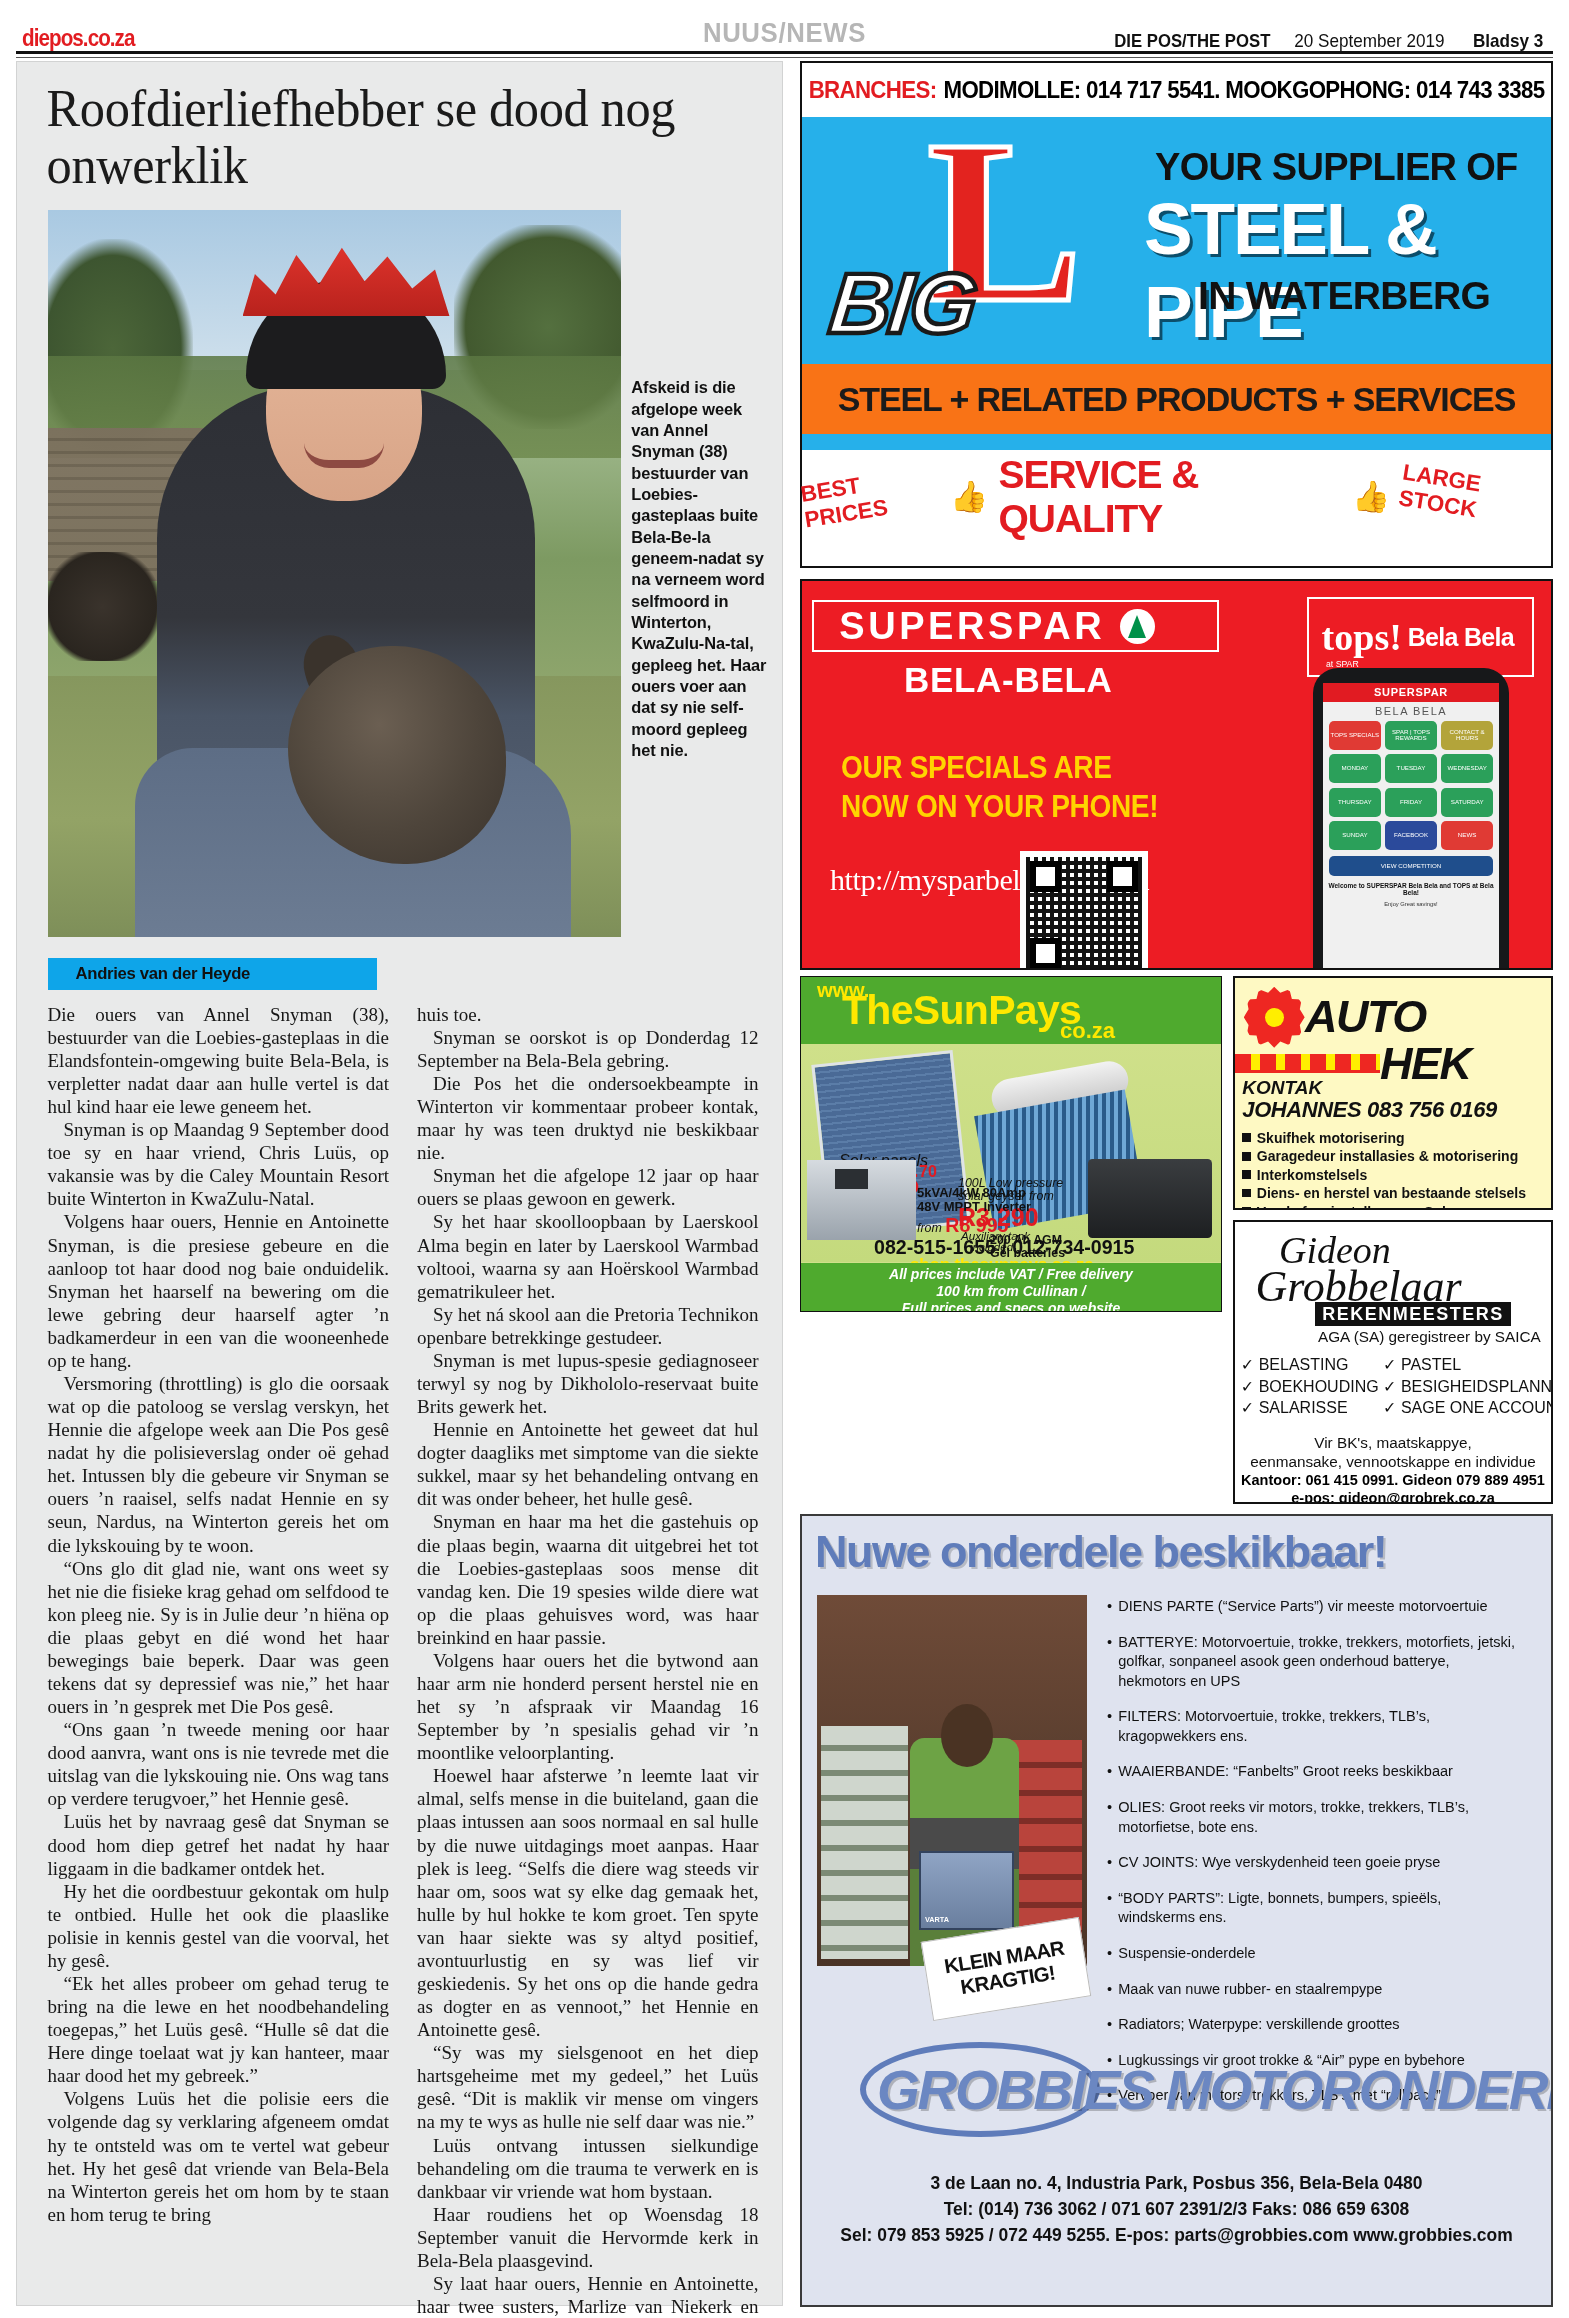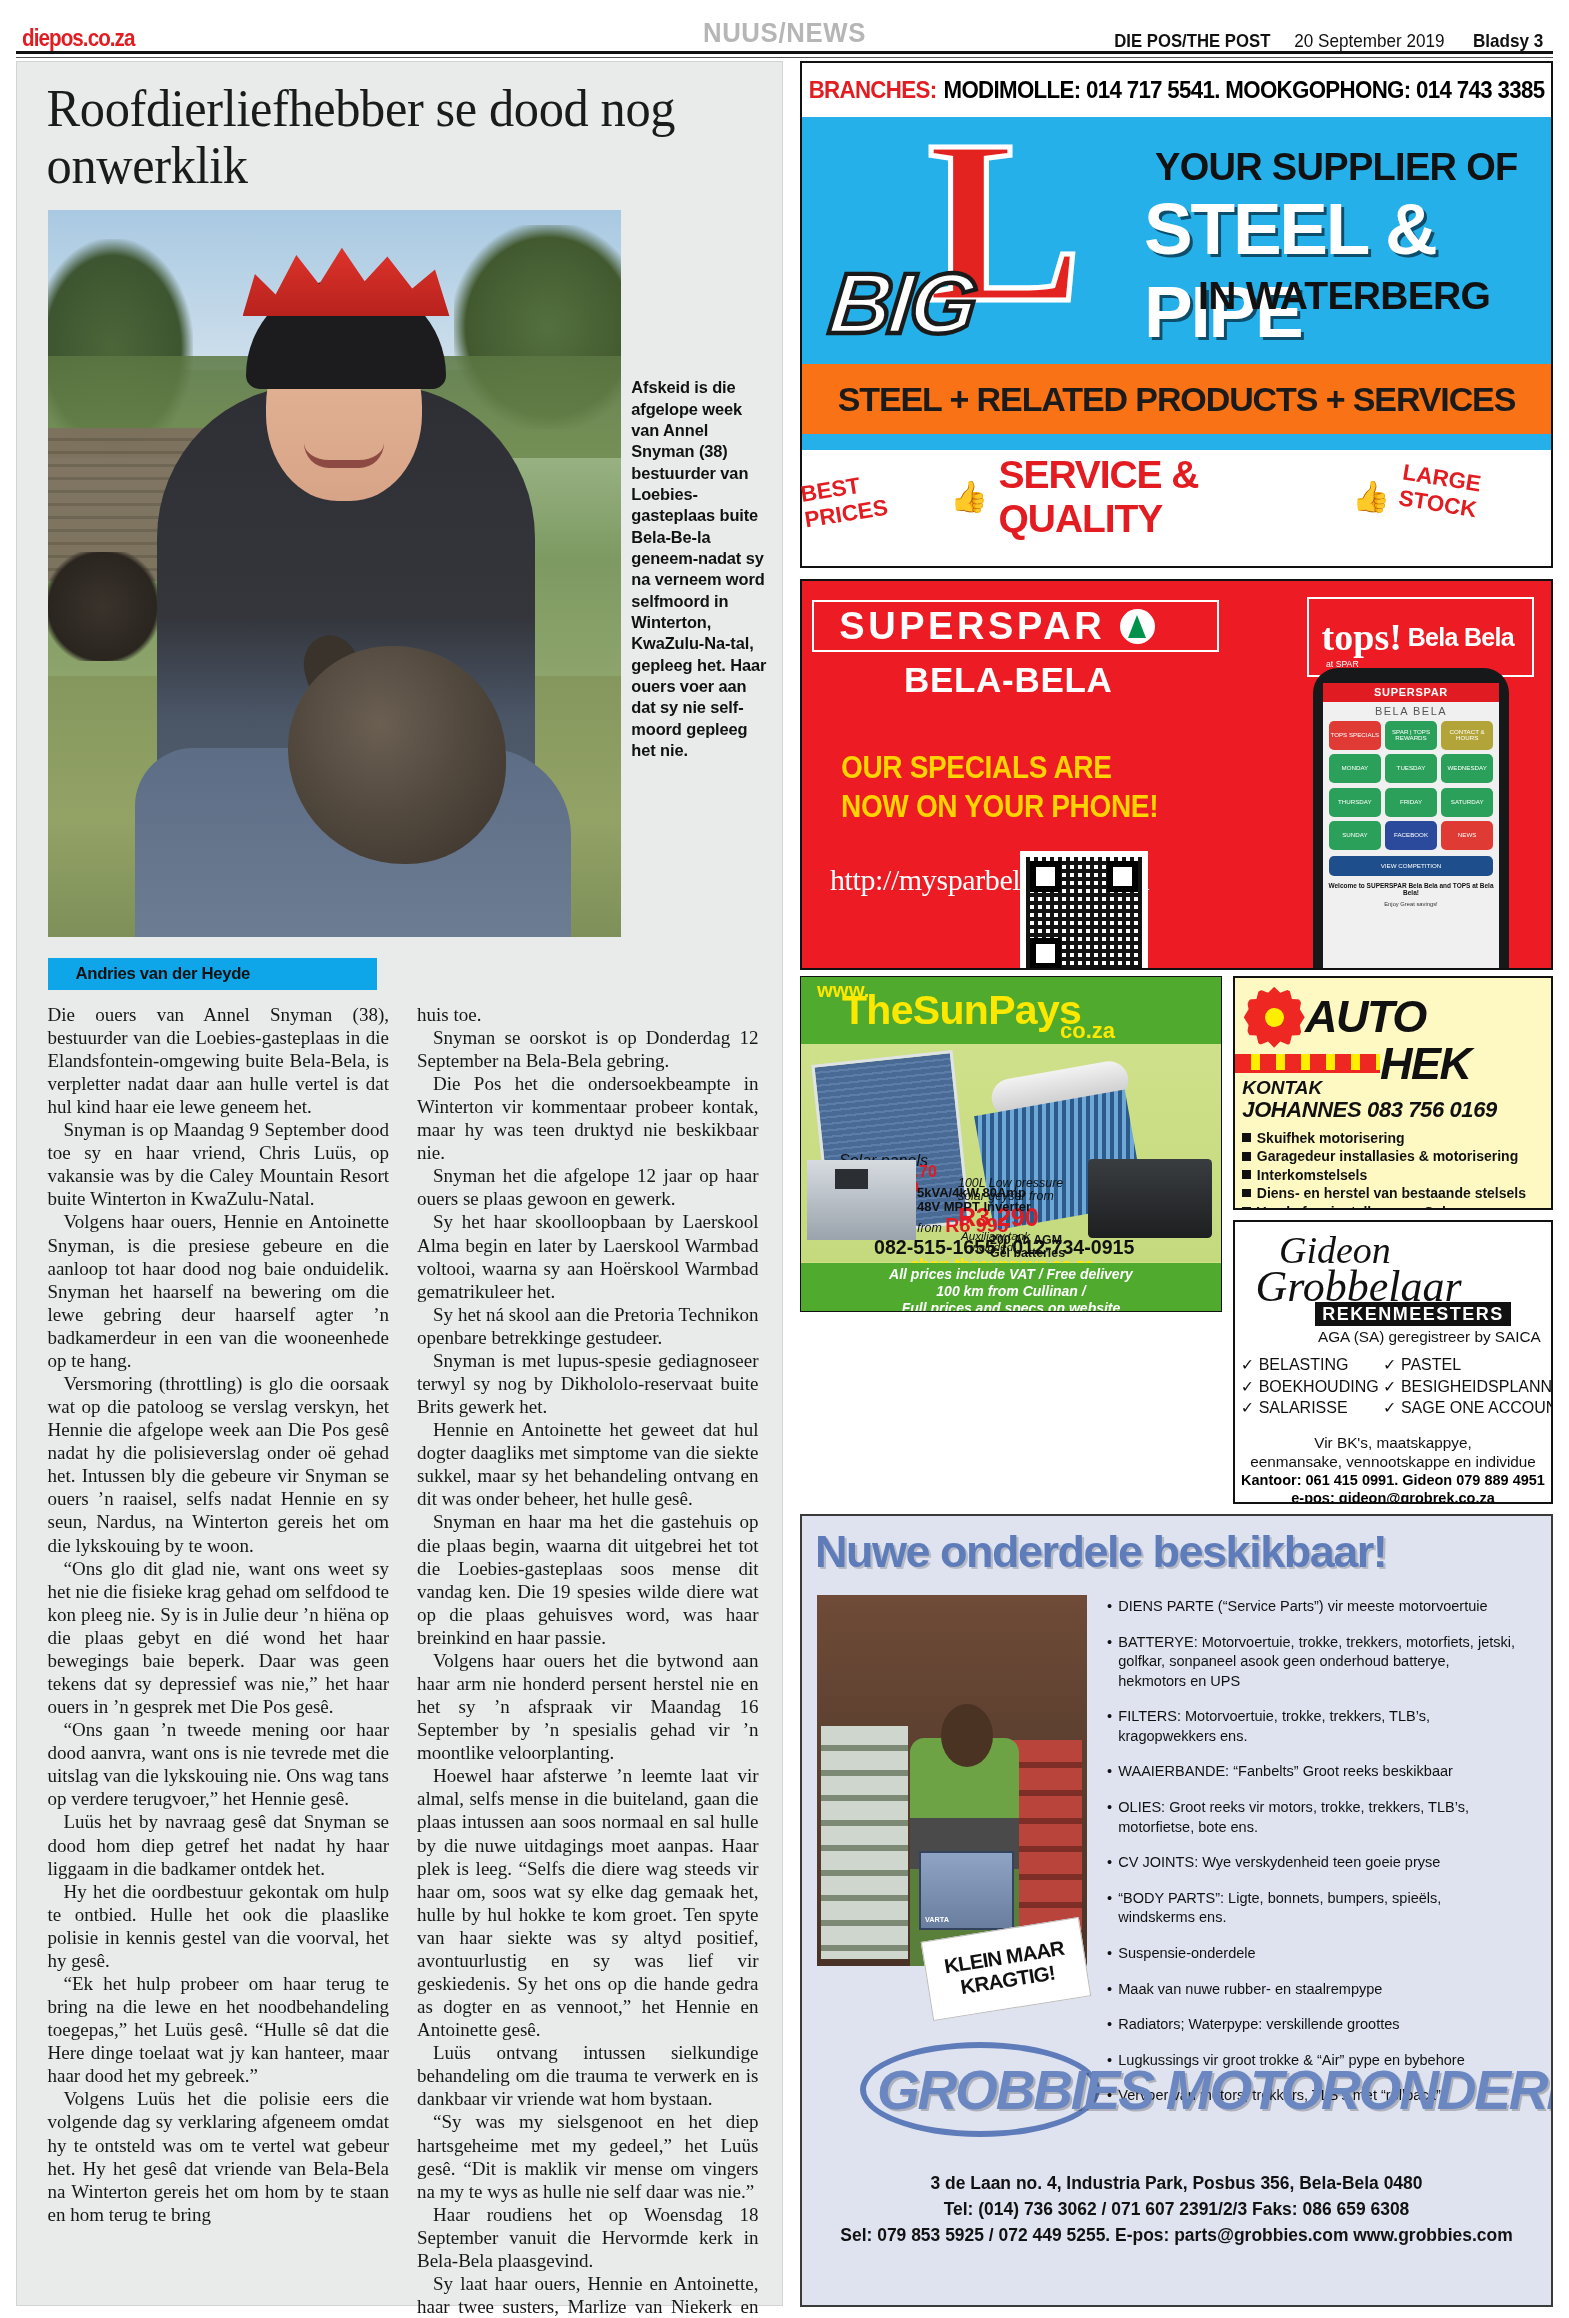--- a/index.html
+++ b/index.html
@@ -435,37 +435,37 @@
     <div class="article">
       <div class="art-col">
         <p class="first">Die ouers van Annel Snyman (38), bestuurder van die Loebies-gasteplaas in die Elandsfontein-omgewing buite Bela-Bela, is verpletter nadat daar aan hulle vertel is dat hul kind haar eie lewe geneem het.</p>
         <p>Snyman is op Maandag 9 September dood toe sy en haar vriend, Chris Luüs, op vakansie was by die Caley Mountain Resort buite Winterton in KwaZulu-Natal.</p>
         <p>Volgens haar ouers, Hennie en Antoinette Snyman, is die presiese gebeure en die aanloop tot haar dood nog baie onduidelik. Snyman het haarself na bewering om die lewe gebring deur haarself agter ’n badkamerdeur in een van die wooneenhede op te hang.</p>
         <p>Versmoring (throttling) is glo die oorsaak wat op die patoloog se verslag verskyn, het Hennie die afgelope week aan Die Pos gesê nadat hy die polisieverslag onder oë gehad het. Intussen bly die gebeure vir Snyman se ouers ’n raaisel, selfs nadat Hennie en sy seun, Nardus, na Winterton gereis het om die lykskouing by te woon.</p>
         <p>“Ons glo dit glad nie, want ons weet sy het nie die fisieke krag gehad om selfdood te kon pleeg nie. Sy is in Julie deur ’n hiëna op die plaas gebyt en dié wond het haar bewegings baie beperk. Daar was geen tekens dat sy depressief was nie,” het haar ouers in ’n gesprek met Die Pos gesê.</p>
         <p>“Ons gaan ’n tweede mening oor haar dood aanvra, want ons is nie tevrede met die uitslag van die lykskouing nie. Ons wag tans op verdere terugvoer,” het Hennie gesê.</p>
         <p>Luüs het by navraag gesê dat Snyman se dood hom diep getref het nadat hy haar liggaam in die badkamer ontdek het.</p>
         <p>Hy het die oordbestuur gekontak om hulp te ontbied. Hulle het ook die plaaslike polisie in kennis gestel van die voorval, het hy gesê.</p>
-        <p>“Ek het hulp probeer om haar terug te bring na die lewe en het noodbehandeling toegepas,” het Luüs gesê. “Hulle sê dat die Here dinge toelaat wat jy kan hanteer, maar haar dood het my gebreek.”</p>
+        <p>“Ek het alles probeer om gehad terug te bring na die lewe en het noodbehandeling toegepas,” het Luüs gesê. “Hulle sê dat die Here dinge toelaat wat jy kan hanteer, maar haar dood het my gebreek.”</p>
         <p>Volgens Luüs het die polisie eers die volgende dag sy verklaring afgeneem omdat hy te ontsteld was om te vertel wat gebeur het. Hy het gesê dat vriende van Bela-Bela na Winterton gereis het om hom by te staan en hom terug te bring</p>
       </div>
       <div class="art-col">
         <p class="first">huis toe.</p>
         <p>Snyman se oorskot is op Donderdag 12 September na Bela-Bela gebring.</p>
         <p>Die Pos het die ondersoekbeampte in Winterton vir kommentaar probeer kontak, maar hy was teen druktyd nie beskikbaar nie.</p>
         <p>Snyman het die afgelope 12 jaar op haar ouers se plaas gewoon en gewerk.</p>
         <p>Sy het haar skoolloopbaan by Laerskool Alma begin en later by Laerskool Warmbad voltooi, waarna sy aan Hoërskool Warmbad gematrikuleer het.</p>
         <p>Sy het ná skool aan die Pretoria Technikon openbare betrekkinge gestudeer.</p>
         <p>Snyman is met lupus-spesie gediagnoseer terwyl sy nog by Dikhololo-reservaat buite Brits gewerk het.</p>
         <p>Hennie en Antoinette het geweet dat hul dogter daagliks met simptome van die siekte sukkel, maar sy het behandeling ontvang en dit was onder beheer, het hulle gesê.</p>
         <p>Snyman en haar ma het die gastehuis op die plaas begin, waarna dit uitgebrei het tot die Loebies-gasteplaas soos mense dit vandag ken. Die 19 spesies wilde diere wat op die plaas gehuisves word, was haar breinkind en haar passie.</p>
         <p>Volgens haar ouers het die bytwond aan haar arm nie honderd persent herstel nie en het sy ’n afspraak vir Maandag 16 September by ’n spesialis gehad vir ’n moontlike veloorplanting.</p>
         <p>Hoewel haar afsterwe ’n leemte laat vir almal, selfs mense in die buiteland, gaan die plaas intussen aan soos normaal en sal hulle by die nuwe uitdagings moet aanpas. Haar plek is leeg. “Selfs die diere wag steeds vir haar om, soos wat sy elke dag gemaak het, hulle by hul hokke te kom groet. Ten spyte van haar siekte was sy altyd positief, avontuurlustig en sy was lief vir geskiedenis. Sy het ons op die hande gedra as dogter en as vennoot,” het Hennie en Antoinette gesê.</p>
+        <p>“Sy was my sielsgenoot en het diep hartsgeheime met my gedeel,” het Luüs gesê. “Dit is maklik vir mense om vingers na my te wys as hulle nie self daar was nie.”</p>
         <p>Luüs ontvang intussen sielkundige behandeling om die trauma te verwerk en is dankbaar vir vriende wat hom bystaan.</p>
-        <p>“Sy was my sielsgenoot en het diep hartsgeheime met my gedeel,” het Luüs gesê. “Dit is maklik vir mense om vingers na my te wys as hulle nie self daar was nie.”</p>
         <p>Haar roudiens het op Woensdag 18 September vanuit die Hervormde kerk in Bela-Bela plaasgevind.</p>
         <p>Sy laat haar ouers, Hennie en Antoinette, haar twee susters, Marlize van Niekerk en Karlien van Burick, asook haar broer, Nardus Snyman agter.</p>
       </div>
     </div>
   </div>
 
   <div class="right-col">
 
     <div class="ad-bigl">
       <div class="bigl-branches">

